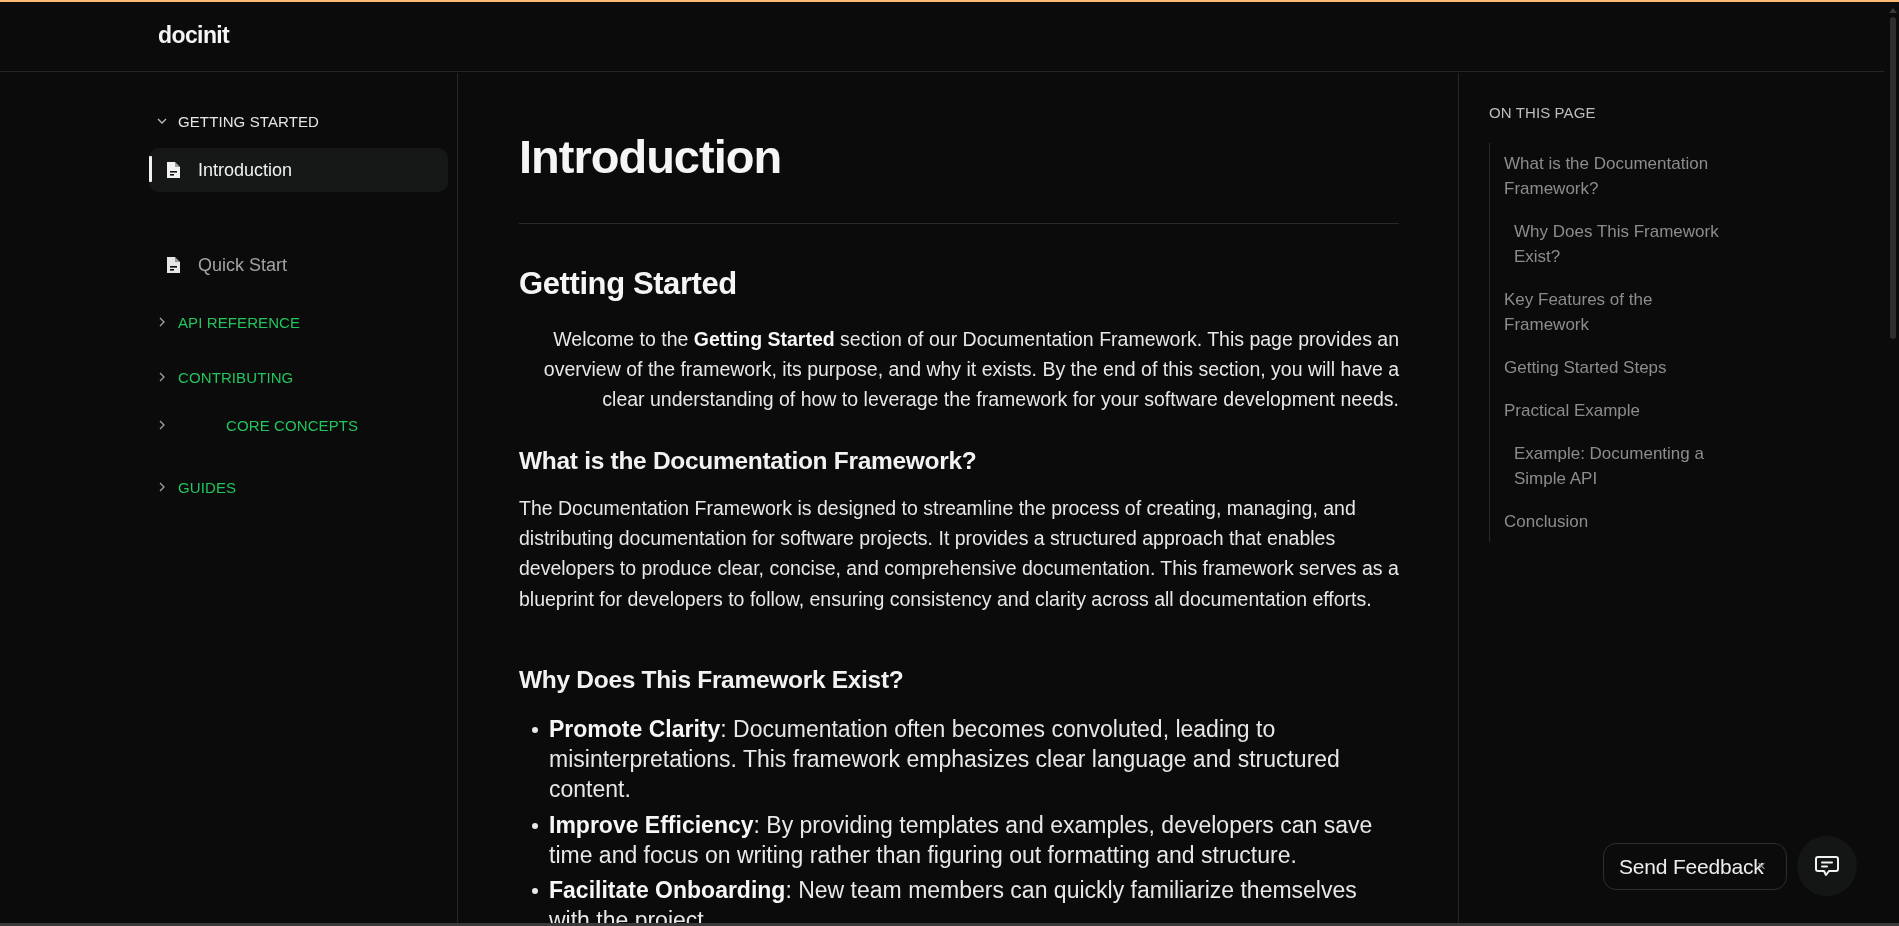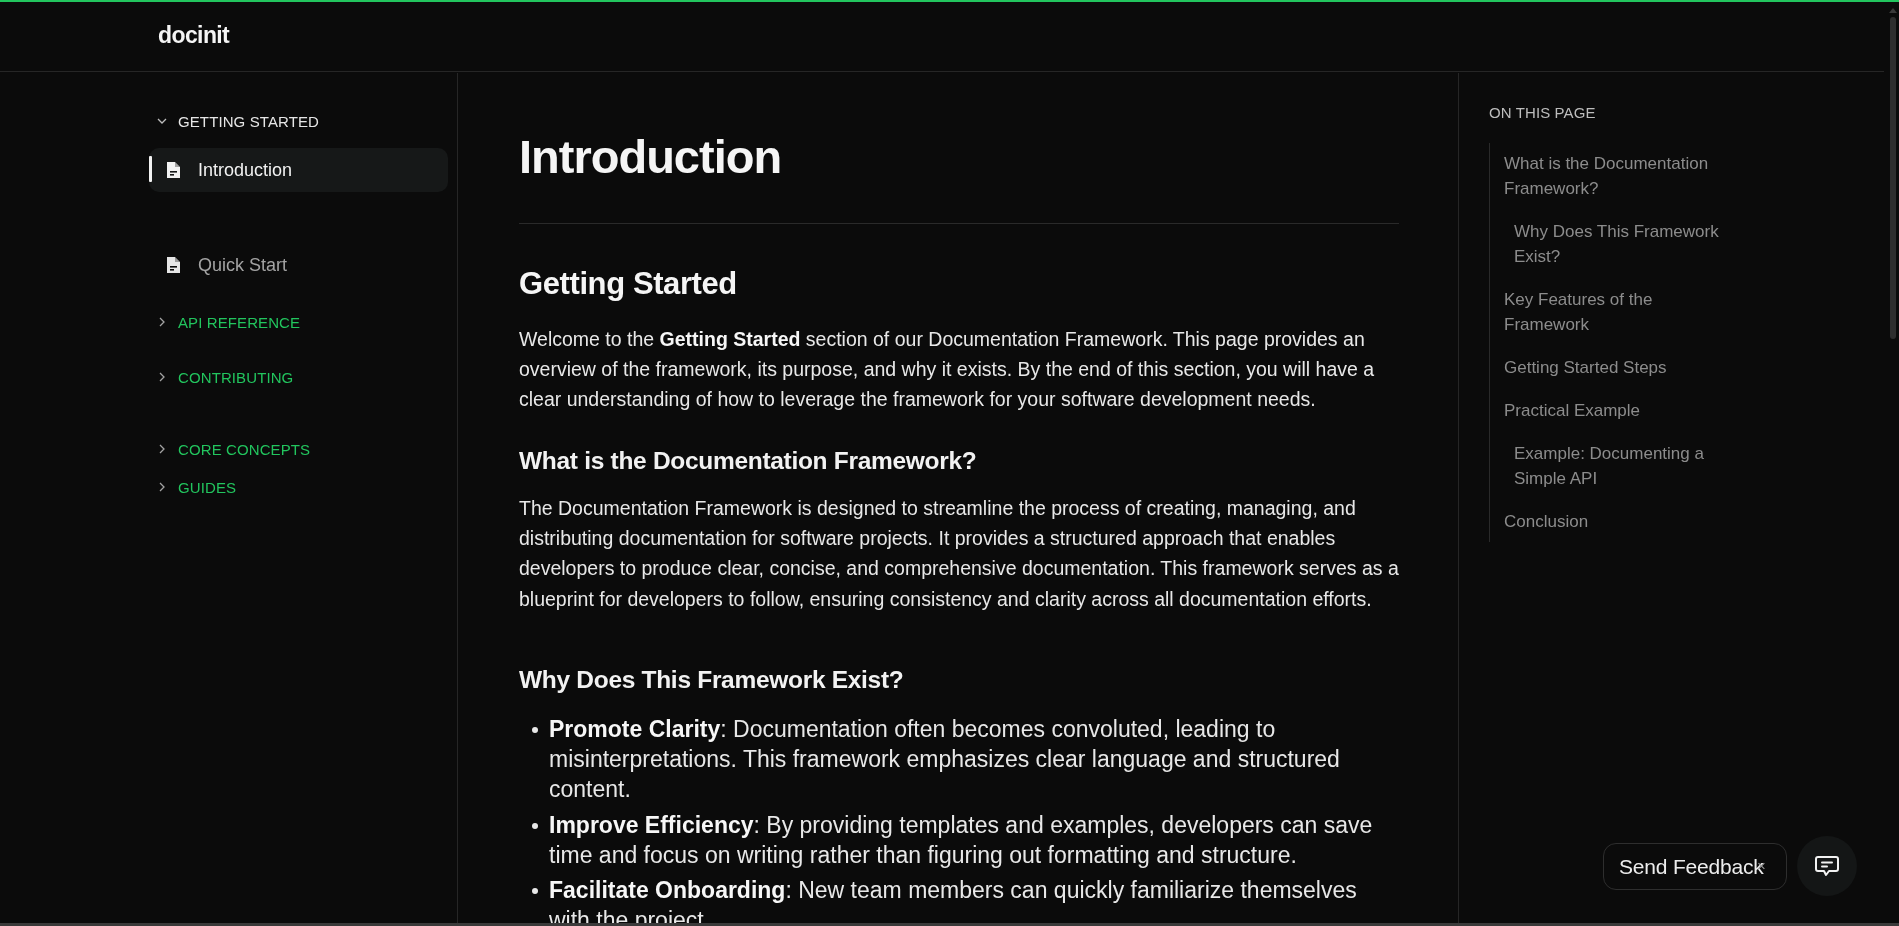--- a/index.html
+++ b/index.html
@@ -4,21 +4,21 @@
   <style>
     * { box-sizing: border-box; margin: 0; padding: 0; }
     html, body {
       width: 1899px; height: 926px; overflow: hidden;
       background: #0b0b0b;
       font-family: "Liberation Sans", sans-serif;
       color: #ededed;
     }
     .frame {
       position: absolute; left: 0; top: 0; width: 1899px; height: 926px;
-      border-top: 2px solid #22c55e;
+      border-top: 2px solid #fdba74;
       border-bottom: 3px solid #3a3a3a;
       overflow: hidden;
     }
     
     .header {
       position: absolute; left: 0; top: 0; width: 1884px; height: 70px;
       border-bottom: 1px solid #262626;
     }
     .logo {
       position: absolute; left: 158px; top: 20px;
@@ -183,41 +183,41 @@
           <path d="M5 3 L9 7 L5 11" fill="none" stroke="#a3a3a3" stroke-width="1.3"></path>
         </svg>
       <span class="label">API REFERENCE</span>
     </div>
     <div class="section-head" style="top:293px;">
       <svg class="chev" viewBox="0 0 14 14">
           <path d="M5 3 L9 7 L5 11" fill="none" stroke="#a3a3a3" stroke-width="1.3"></path>
         </svg>
       <span class="label">CONTRIBUTING</span>
     </div>
-    <div class="section-head" style="top:365px;">
+    <div class="section-head" style="top:341px;gap:48px;">
       <svg class="chev" viewBox="0 0 14 14">
           <path d="M5 3 L9 7 L5 11" fill="none" stroke="#a3a3a3" stroke-width="1.3"></path>
         </svg>
       <span class="label">CORE CONCEPTS</span>
     </div>
     <div class="section-head" style="top:403px;">
       <svg class="chev" viewBox="0 0 14 14">
           <path d="M5 3 L9 7 L5 11" fill="none" stroke="#a3a3a3" stroke-width="1.3"></path>
         </svg>
       <span class="label">GUIDES</span>
     </div>
   </nav>
 
   <main class="main">
     <div class="content">
       <h1 class="page-title">Introduction</h1>
       <div class="hr"></div>
       <h2 class="h-getting">Getting Started</h2>
 
-      <p class="para" style="top:251px;"><span>Welcome to the </span><b>Getting Started</b><span> section of our Documentation Framework. This page provides an overview of the framework, its purpose, and why it exists. By the end of this section, you will have a clear understanding of how to leverage the framework for your software development needs.</span></p>
+      <p class="para" style="top:251px;text-align:right;"><span>Welcome to the </span><b>Getting Started</b><span> section of our Documentation Framework. This page provides an overview of the framework, its purpose, and why it exists. By the end of this section, you will have a clear understanding of how to leverage the framework for your software development needs.</span></p>
 
       <h3 class="h-sub" style="top:374px;">What is the Documentation Framework?</h3>
       <p class="para" style="top:420px;">The Documentation Framework is designed to streamline the process of creating, managing, and distributing documentation for software projects. It provides a structured approach that enables developers to produce clear, concise, and comprehensive documentation. This framework serves as a blueprint for developers to follow, ensuring consistency and clarity across all documentation efforts.</p>
 
       <h3 class="h-sub" style="top:593px;">Why Does This Framework Exist?</h3>
 
       <ul class="bullets">
         <li><b>Promote Clarity</b><span>: Documentation often becomes convoluted, leading to misinterpretations. This framework emphasizes clear language and structured content.</span></li>
         <li><b>Improve Efficiency</b><span>: By providing templates and examples, developers can save time and focus on writing rather than figuring out formatting and structure.</span></li>
         <li><b>Facilitate Onboarding</b><span>: New team members can quickly familiarize themselves with the project</span></li>

